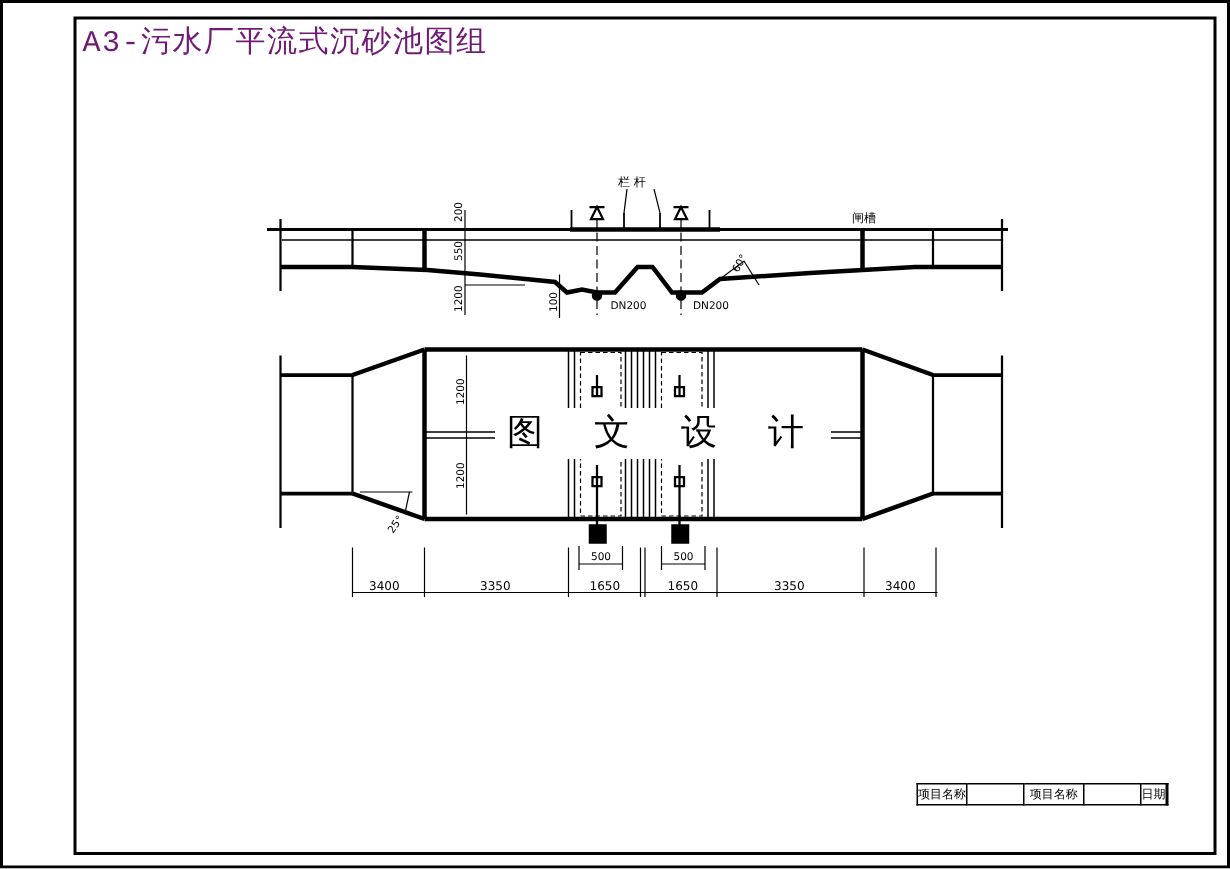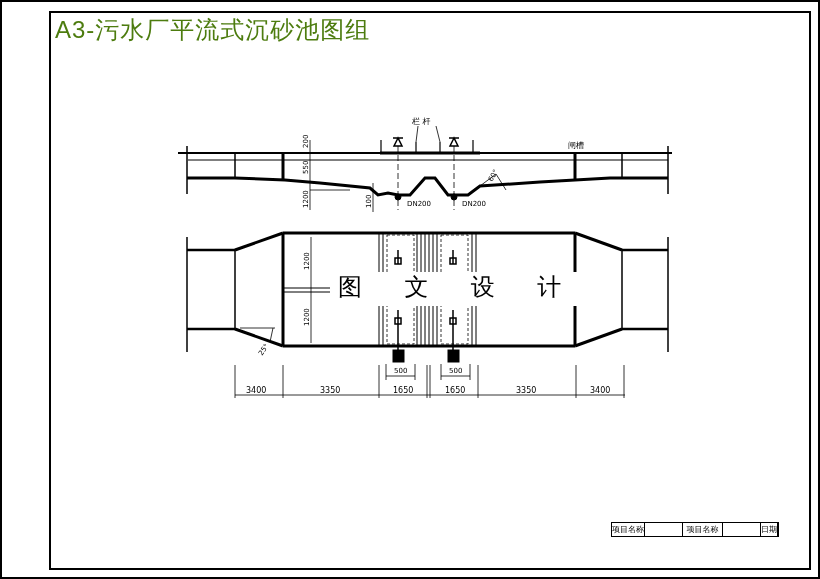--- a/index.html
+++ b/index.html
@@ -2,28 +2,28 @@
 <html><head>
 <meta charset="utf-8">
 <style>
   html, body { margin: 0; padding: 0; background: #ffffff; }
   body { width: 820px; height: 579px; position: relative; overflow: hidden;
          font-family: "DejaVu Sans", sans-serif; }
   .outer-frame { position: absolute; left: 0; top: 0; width: 816px; height: 575px;
                  border: 2px solid #000; }
   .inner-frame { position: absolute; left: 49px; top: 11px; width: 758px; height: 555px;
                  border: 2px solid #000; }
-  .title { position: absolute; left: 55px; top: 16px; color: #4d7c0f; font-size: 24px;
-           font-family: Liberation Sans, sans-serif; letter-spacing: 1px; line-height: 28px; white-space: nowrap; }
+  .title { position: absolute; left: 55px; top: 16px; color: #701a75; font-size: 20px;
+           font-family: Liberation Mono, monospace; letter-spacing: 1px; line-height: 28px; white-space: nowrap; }
   svg.drawing { position: absolute; left: 0; top: 0; }
   .tb { position: absolute; left: 611px; top: 522px; border-collapse: collapse; }
   .tb td { border: 1px solid #000; height: 13px; padding: 0; font-size: 8px; text-align: center;
            line-height: 13px; white-space: nowrap; overflow: hidden; }
   .watermark { position: absolute; left: 334px; top: 272px; font-size: 24px;
-               font-family: Liberation Mono, monospace; letter-spacing: 14px; background: #fff; padding: 0 4px;
+               font-family: Liberation Serif, serif; letter-spacing: 14px; background: #fff; padding: 0 4px;
                line-height: 34px; white-space: nowrap; }
 </style>
 </head>
 <body>
 
 <div class="outer-frame"></div>
 <div class="inner-frame"></div>
 
 <div class="title">A3-污水厂平流式沉砂池图组</div>
 

